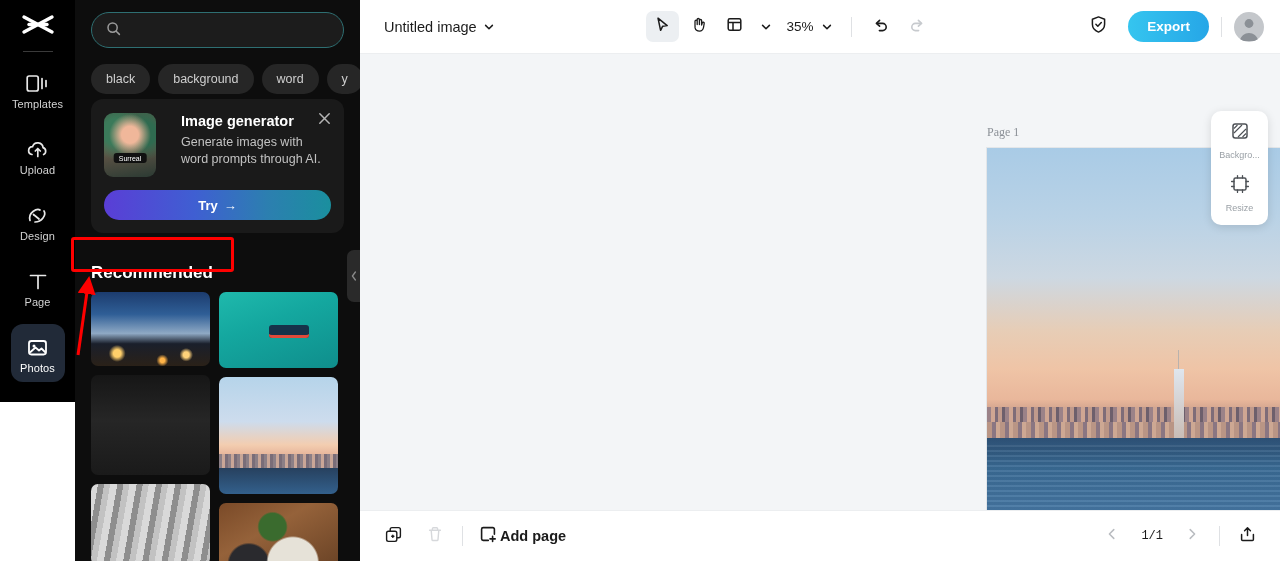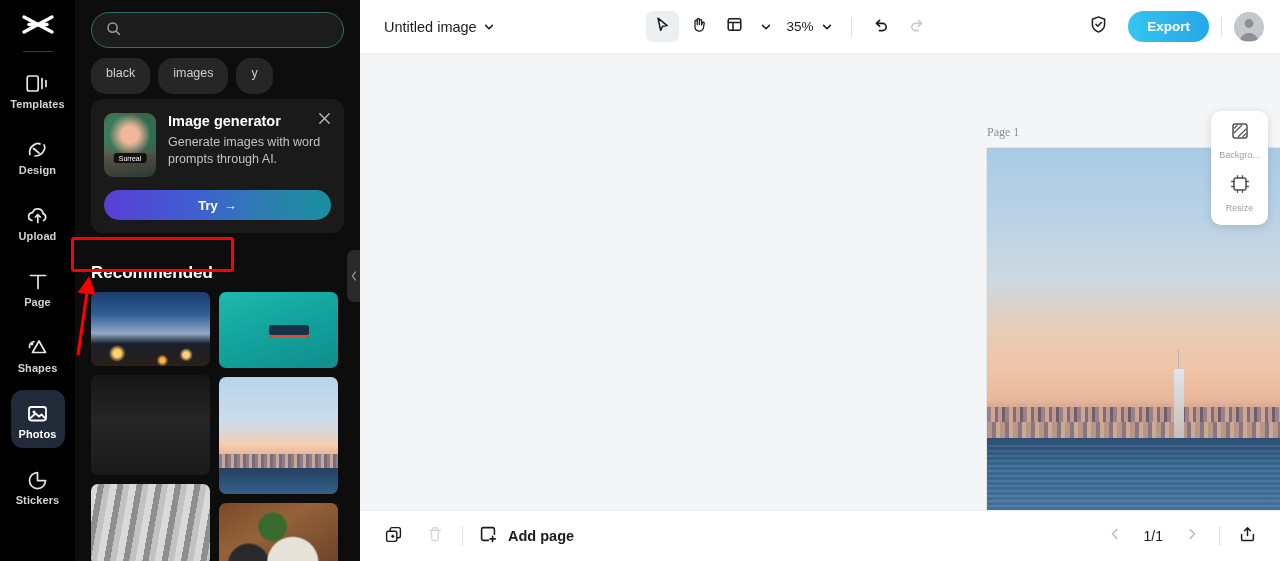--- a/index.html
+++ b/index.html
@@ -6,26 +6,26 @@
   html, body {
     width: 1280px; height: 561px;
     overflow: hidden;
     font-family: "Liberation Sans", sans-serif;
     background: #ffffff;
   }
   #app { position: relative; width: 1280px; height: 561px; display: flex; }
 
   
   #rail {
-    width: 75px; height: 561px;
+    width: 75px; height: 402px;
     background: #000000;
     flex: 0 0 75px;
     display: flex; flex-direction: column; align-items: center;
     padding-top: 9px;
-    position: relative; z-index: 5; font-weight: bold;
+    position: relative; z-index: 5;
   }
   .logo { width: 44px; height: 36px; display: flex; align-items: center; justify-content: center; margin-bottom: 4px; }
   .rail-div { width: 30px; height: 1px; background: #3a3a3a; margin: 2px 0 8px; }
   .rail-item {
     width: 54px; height: 58px; border-radius: 12px;
     display: flex; flex-direction: column; align-items: center; justify-content: center;
     gap: 4px; margin-bottom: 8px; cursor: pointer;
   }
   .rail-item.active { background: #212a38; }
   .rail-ico { height: 25px; display: flex; align-items: flex-end; justify-content: center; }
@@ -41,31 +41,31 @@
   .search-box {
     height: 36px; border: 1px solid #2e6f72; border-radius: 18px;
     background: #1c1c1c; display: flex; align-items: center; padding: 0 14px; gap: 9px;
   }
   .search-box input {
     flex: 1; background: transparent; border: none; outline: none;
     color: #e6e6e6; font-size: 14px; font-family: "Liberation Sans", sans-serif;
   }
   .search-box input::placeholder { color: #8d8d8d; }
 
-  .tags { display: flex; gap: 8px; padding: 10px 0 0 16px; overflow: hidden; height: 46px; }
+  .tags { display: flex; gap: 8px; padding: 10px 0 0 16px; overflow: hidden; height: 46px; align-items: flex-end; }
   .tag {
     background: #262626; color: #cfcfcf; font-size: 12.5px;
     border-radius: 15px; padding: 8px 15px; white-space: nowrap; cursor: pointer;
   }
 
   .promo {
     margin: 5px 16px 0; background: #1a1a1a; border-radius: 12px;
     padding: 14px 13px 13px; position: relative;
   }
-  .promo-row { display: flex; gap: 12px; }
+  .promo-row { display: flex; gap: 25px; }
   .promo-thumb {
     width: 52px; height: 64px; border-radius: 9px; flex: 0 0 52px;
     position: relative; overflow: hidden;
     background:
       radial-gradient(circle at 50% 34%, #f0b79a 0 17%, rgba(240,183,154,0) 42%),
       radial-gradient(circle at 24% 30%, #3b7a5a 0 22%, rgba(59,122,90,0) 46%),
       radial-gradient(circle at 78% 32%, #2f6b50 0 20%, rgba(47,107,80,0) 44%),
       linear-gradient(170deg, #3c5d47 0%, #6b5a4a 45%, #2b3a33 100%);
   }
   .promo-badge {
@@ -178,23 +178,23 @@
     padding: 10px 0 12px; display: flex; flex-direction: column; align-items: center; gap: 14px;
   }
   .fp-item { display: flex; flex-direction: column; align-items: center; gap: 5px; cursor: pointer; width: 100%; justify-content: flex-end; }
   .fp-lbl { font-size: 9px; color: #9aa0a6; white-space: nowrap; }
 
   #bottombar {
     height: 51px; flex: 0 0 51px; background: #ffffff; border-top: 1px solid #eceef0;
     display: flex; align-items: center; padding: 0 18px 0 18px;
   }
   .bb-btn { width: 30px; height: 30px; display:flex; align-items:center; justify-content:center; cursor:pointer; }
-  .addpage { display: flex; align-items: center; gap: 10px; cursor: pointer; margin-left: 4px; justify-content: space-between; }
+  .addpage { display: flex; align-items: center; gap: 2px; cursor: pointer; margin-left: 4px; justify-content: space-between; }
   .addpage span { font-size: 14.5px; color: #1b1b1b; font-weight: bold; }
-  .page-ind { font-size: 14px; color: #1b1b1b; margin: 0 14px; }
+  .page-ind { font-size: 12px; color: #1b1b1b; margin: 0 14px; font-family: Liberation Mono, monospace; }
 
   
   .anno-box {
     position: absolute; left: 71px; top: 237px; width: 163px; height: 35px;
     border: 3px solid #ff0000; border-radius: 3px; pointer-events: none; z-index: 20;
   }
   .anno-arrow { position: absolute; left: 60px; top: 275px; z-index: 20; pointer-events: none; }
 </style>
 </head>
 <body>
@@ -215,96 +215,79 @@
         <svg width="23" height="21" viewBox="0 0 23 21" fill="none">
           <rect x="1.2" y="3" width="11" height="15" rx="2" stroke="#e8e8e8" stroke-width="1.7"></rect>
           <path d="M16 5.5V15.5M20 7.5V13.5" stroke="#e8e8e8" stroke-width="1.7" stroke-linecap="round"></path>
         </svg>
       </span>
       <span class="rail-lbl">Templates</span>
     </div>
 
     <div class="rail-item">
       <span class="rail-ico">
+        <svg width="24" height="21" viewBox="0 0 24 21" fill="none">
+          <path d="M6 15.5a4 4 0 0 1 .6-7.95 5.4 5.4 0 0 1 10.5 1.1A3.7 3.7 0 0 1 17.6 15.5" stroke="#e8e8e8" stroke-width="1.7" stroke-linecap="round"></path>
+          <path d="M11.8 17.5V9.5M11.8 9.5 L9.3 12M11.8 9.5 L14.3 12" stroke="#e8e8e8" stroke-width="1.7" stroke-linecap="round" stroke-linejoin="round"></path>
+        </svg>
+      </span>
+      <span class="rail-lbl">Upload</span>
+    </div>
+
+    <div class="rail-item">
+      <span class="rail-ico">
         <svg width="23" height="21" viewBox="0 0 23 21" fill="none">
           <path d="M4 15.5 Q2.5 10 7 6.5 Q11.5 3 14 5" stroke="#e8e8e8" stroke-width="1.7" stroke-linecap="round"></path>
           <path d="M9 17 Q14 17 17 13 Q20 9 18 6" stroke="#e8e8e8" stroke-width="1.7" stroke-linecap="round"></path>
           <path d="M7.5 9.5 L13 14" stroke="#e8e8e8" stroke-width="1.7" stroke-linecap="round"></path>
         </svg>
       </span>
       <span class="rail-lbl">Design</span>
     </div>
 
     <div class="rail-item">
       <span class="rail-ico">
-        <svg width="24" height="21" viewBox="0 0 24 21" fill="none">
-          <path d="M6 15.5a4 4 0 0 1 .6-7.95 5.4 5.4 0 0 1 10.5 1.1A3.7 3.7 0 0 1 17.6 15.5" stroke="#e8e8e8" stroke-width="1.7" stroke-linecap="round"></path>
-          <path d="M11.8 17.5V9.5M11.8 9.5 L9.3 12M11.8 9.5 L14.3 12" stroke="#e8e8e8" stroke-width="1.7" stroke-linecap="round" stroke-linejoin="round"></path>
-        </svg>
-      </span>
-      <span class="rail-lbl">Upload</span>
-    </div>
-
-    <div class="rail-item">
-      <span class="rail-ico">
         <svg width="22" height="21" viewBox="0 0 22 21" fill="none">
           <path d="M3.5 4.5h15M11 4.5v13" stroke="#e8e8e8" stroke-width="1.7" stroke-linecap="round"></path>
         </svg>
       </span>
       <span class="rail-lbl">Page</span>
     </div>
 
-    <div class="rail-item">
-      <span class="rail-ico">
-        <svg width="23" height="21" viewBox="0 0 23 21" fill="none">
-          <path d="M13 4 L19.5 15.5 H6.5 Z" stroke="#e8e8e8" stroke-width="1.7" stroke-linejoin="round"></path>
-          <path d="M8 4.5 Q3 6 3.5 10.5" stroke="#e8e8e8" stroke-width="1.7" stroke-linecap="round"></path>
-          <circle cx="6" cy="7" r="1.4" fill="#e8e8e8"></circle>
-        </svg>
-      </span>
-      <span class="rail-lbl">Shapes</span>
-    </div>
 
     <div class="rail-item active">
       <span class="rail-ico">
         <svg width="23" height="21" viewBox="0 0 23 21" fill="none">
           <rect x="3" y="4" width="17" height="13.5" rx="2.4" stroke="#fff" stroke-width="1.8"></rect>
           <circle cx="8" cy="9" r="1.5" fill="#fff"></circle>
           <path d="M4.5 15 L9.5 10.5 L13 13.5 L15.5 11.5 L19 15" stroke="#fff" stroke-width="1.8" stroke-linejoin="round" stroke-linecap="round"></path>
         </svg>
       </span>
       <span class="rail-lbl">Photos</span>
     </div>
 
-    <div class="rail-item">
-      <span class="rail-ico">
-        <svg width="23" height="21" viewBox="0 0 23 21" fill="none">
-          <path d="M11.5 3.6a8 8 0 1 0 8 8h-8z" stroke="#e8e8e8" stroke-width="1.7" stroke-linejoin="round"></path>
-        </svg>
-      </span>
-      <span class="rail-lbl">Stickers</span>
-    </div>
   </div>
 
   <div id="panel">
 
     <div class="search-wrap">
       <div class="search-box">
         <span>
           <svg width="15" height="15" viewBox="0 0 15 15" fill="none">
             <circle cx="6.6" cy="6.6" r="4.6" stroke="#9a9a9a" stroke-width="1.5"></circle>
             <path d="M10.2 10.2 L13.4 13.4" stroke="#9a9a9a" stroke-width="1.5" stroke-linecap="round"></path>
           </svg>
         </span>
       </div>
     </div>
 
     <div class="tags">
       <div class="tag">black</div>
-      <div class="tag">images</div>
+      <div class="tag">background</div>
+      <div class="tag">word</div>
       <div class="tag">y</div>
     </div>
 
     <div class="promo">
       <div class="promo-close">
         <svg width="15" height="15" viewBox="0 0 15 15" fill="none">
           <path d="M2.8 2.8 L12.2 12.2 M12.2 2.8 L2.8 12.2" stroke="#b5b5b5" stroke-width="1.5" stroke-linecap="round"></path>
         </svg>
       </div>
       <div class="promo-row">

